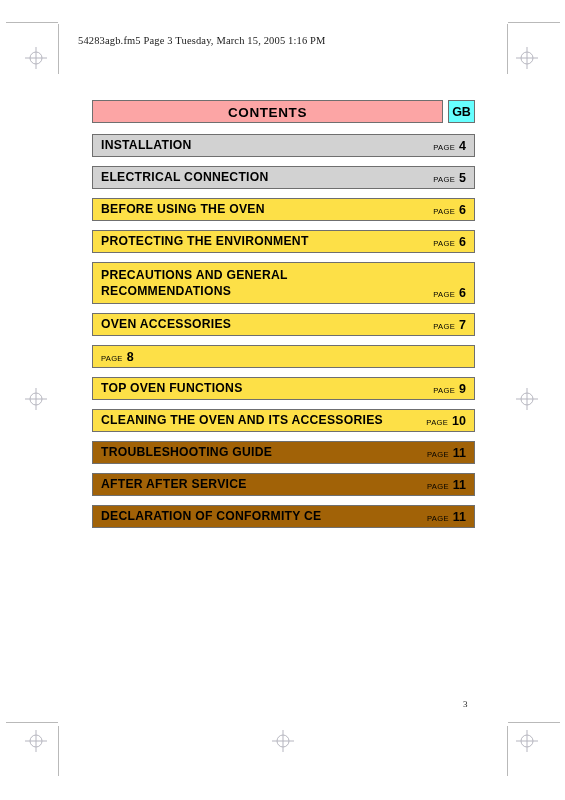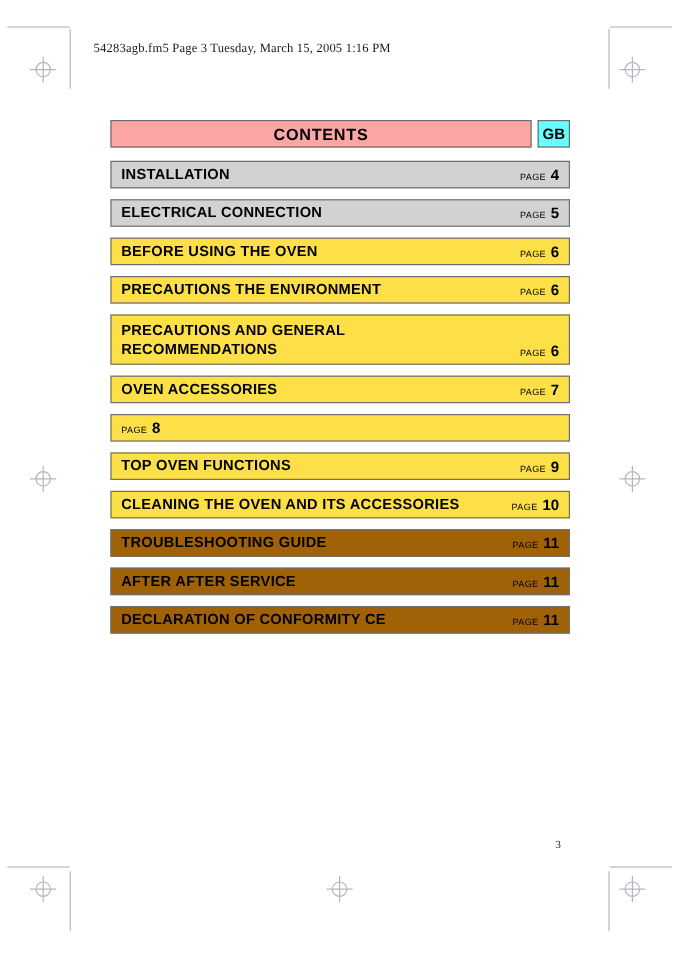--- a/index.html
+++ b/index.html
@@ -230,21 +230,21 @@
         </div>
       </div>
       <div class="toc-row fill-cyan">
         <div class="toc-label">BEFORE USING THE OVEN</div>
         <div class="toc-page">
           <span class="pg-word">PAGE</span>
           <span class="pg-num">6</span>
         </div>
       </div>
       <div class="toc-row fill-cyan">
-        <div class="toc-label">PRECAUTIONS THE ENVIRONMENT</div>
+        <div class="toc-label">PROTECTING THE ENVIRONMENT</div>
         <div class="toc-page">
           <span class="pg-word">PAGE</span>
           <span class="pg-num">6</span>
         </div>
       </div>
       <div class="toc-row fill-cyan two-line">
         <div class="toc-label">PRECAUTIONS AND GENERAL
 RECOMMENDATIONS</div>
         <div class="toc-page">
           <span class="pg-word">PAGE</span>

